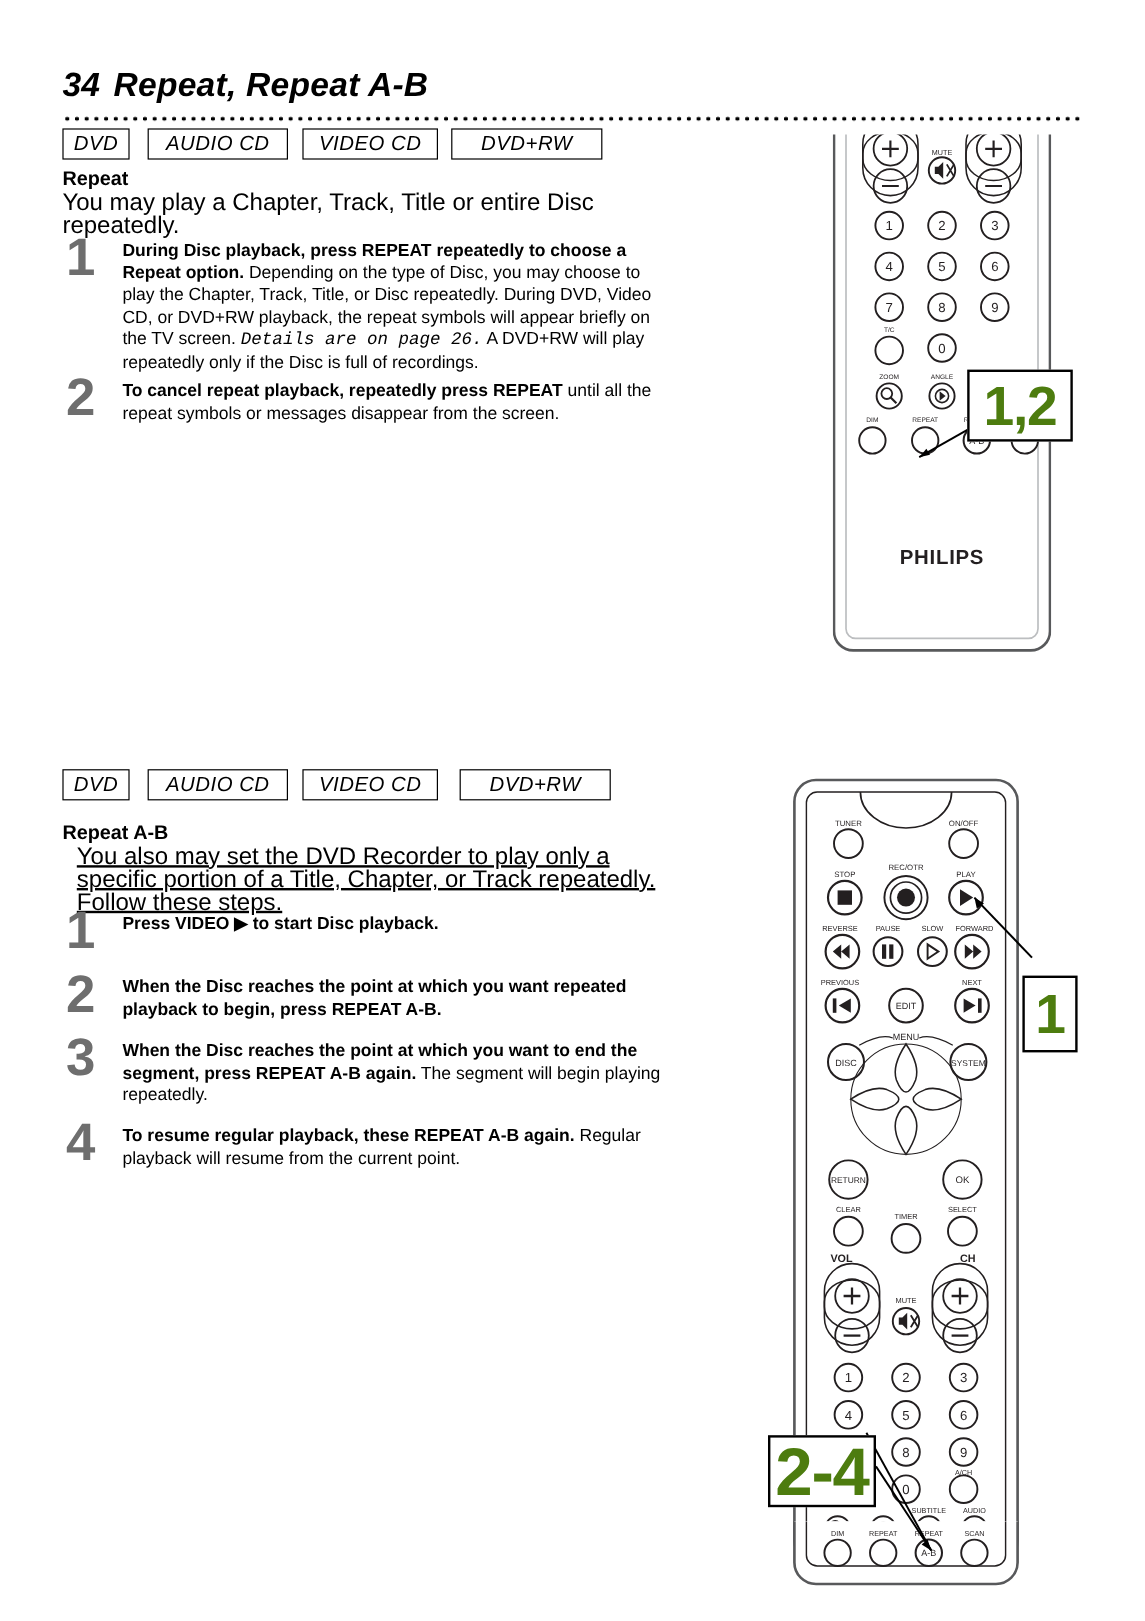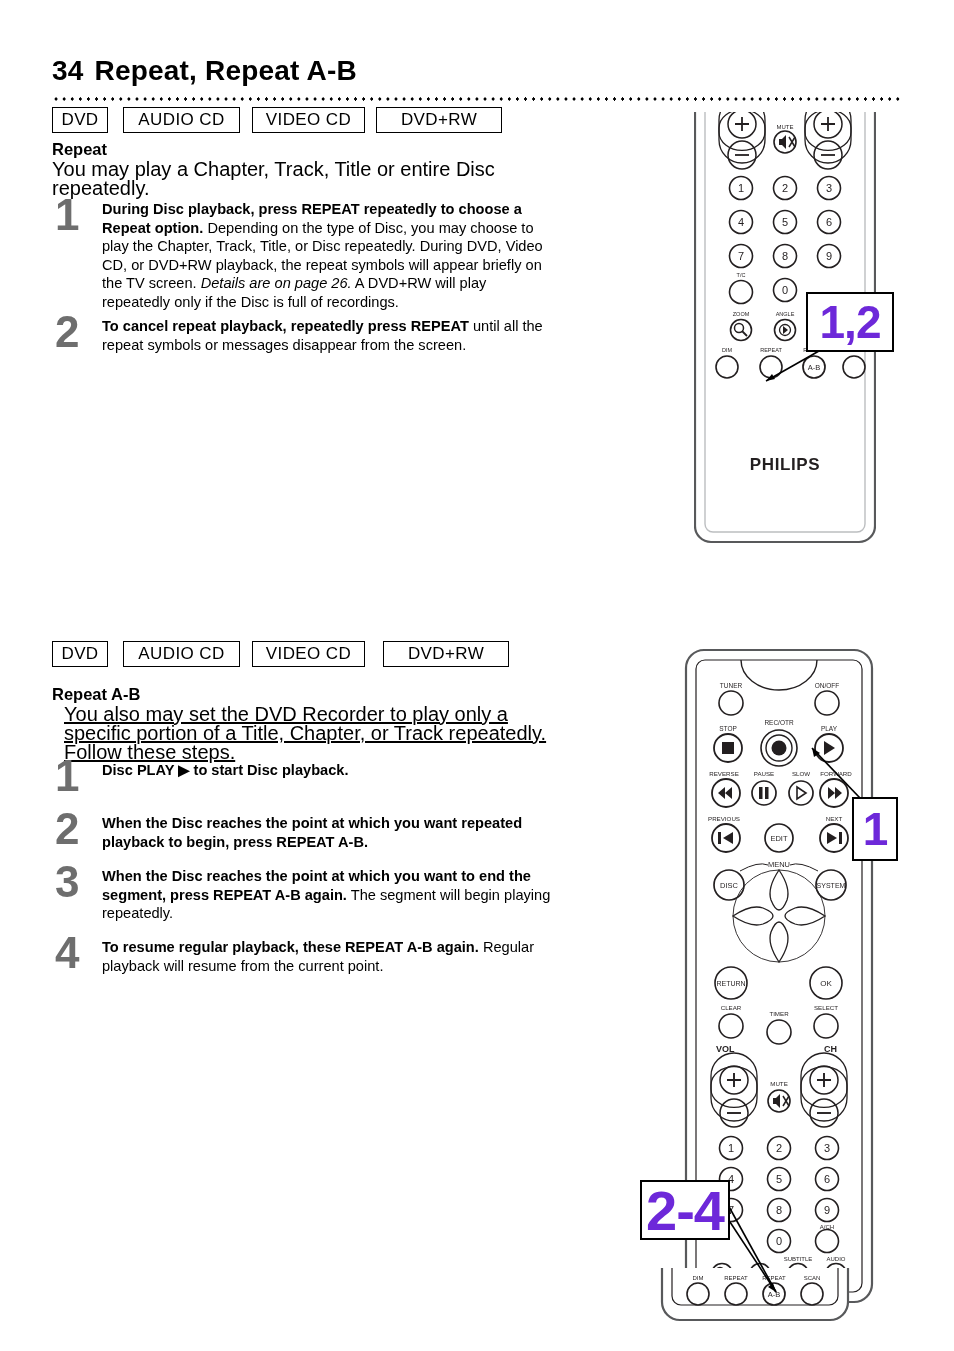--- a/index.html
+++ b/index.html
@@ -6,66 +6,67 @@
   body{
     width:954px;height:1351px;position:relative;
     font-family:"Liberation Sans", sans-serif;
     color:#000;overflow:hidden;
   }
   .page{position:absolute;inset:0;}
 
   
   .page-title{
     position:absolute;left:52px;top:55px;
-    font-size:28px;font-weight:bold;
+    font-size:28px;font-weight:bold;font-style:italic;
     letter-spacing:.2px;white-space:nowrap;
   }
   .page-title .num{margin-right:11px;}
 
   .dotrule{
     position:absolute;left:52px;top:97px;width:851px;height:4px;
     background-image:radial-gradient(circle, #000 1.55px, transparent 1.7px);
     background-size:8.1px 4px;background-repeat:repeat-x;
     background-position:0 center;
   }
 
   
   .media-row{position:absolute;height:26px;}
   .media-box{
     position:absolute;top:0;height:26px;border:1.6px solid #000;
     display:flex;align-items:center;justify-content:center;
     font-size:17px;letter-spacing:.4px;box-sizing:border-box;
     background:#fff;
+    font-style:italic;
   }
   #media-row-1{left:52px;top:107px;}
   #media-row-2{left:52px;top:641px;}
 
   
   .sect-head{position:absolute;font-size:16.5px;font-weight:bold;}
   .sect-sub{position:absolute;font-size:20px;line-height:19px;}
 
   
   .step{position:absolute;}
   .step-num{
     position:absolute;left:0;top:0;
     font-size:44px;font-weight:bold;color:#6e6e6e;
     line-height:38px;font-family:"Liberation Sans", sans-serif;
   }
   .step-body{
     position:absolute;left:47px;top:4px;
     font-size:14.6px;line-height:18.6px;width:455px;
   }
   .step-body b{font-weight:bold;}
-  .step-body i{font-style:italic;}
+  .step-body i{font-style:italic;font-family:Liberation Mono, monospace;}
 
   
   .callout{
     position:absolute;border:2px solid #000;background:#fff;
     display:flex;align-items:center;justify-content:center;
-    color:#6d28d9;font-weight:bold;z-index:40;letter-spacing:-1px;
+    color:#4d7c0f;font-weight:bold;z-index:40;letter-spacing:-1px;margin-top:16px;
   }
   #callout-1-2{left:806px;top:292px;width:84px;height:56px;font-size:46px;}
   #callout-1{left:852px;top:797px;width:42px;height:60px;font-size:46px;}
   #callout-2-4{left:640px;top:1180px;width:86px;height:56px;font-size:56px;}
 
   .leader{position:absolute;z-index:35;pointer-events:none;}
 
   
   .remote{position:absolute;z-index:10;}
   .remote svg{display:block;}
@@ -111,21 +112,21 @@
     <div class="media-box" style="left:200px;width:113px;">VIDEO CD</div>
     <div class="media-box" style="left:331px;width:126px;">DVD+RW</div>
   </div>
 
   <div class="sect-head" style="left:52px;top:685px;">Repeat A-B</div>
   <div class="sect-sub" style="left:64px;top:705px;width:500px;text-decoration:underline;">You also may set the DVD Recorder to play only a specific portion of a Title, Chapter, or Track repeatedly. Follow these steps.</div>
 
   <div class="step" style="left:55px;top:757px;width:510px;">
     <div class="step-num">1</div>
     <div class="step-body">
-      <b>Disc PLAY ▶ to start Disc playback.</b>
+      <b>Press VIDEO ▶ to start Disc playback.</b>
     </div>
   </div>
 
   <div class="step" style="left:55px;top:810px;width:510px;">
     <div class="step-num">2</div>
     <div class="step-body">
       <b>When the Disc reaches the point at which you want repeated playback to begin, press REPEAT A-B.</b>
     </div>
   </div>
 
@@ -258,21 +259,21 @@
       <text x="91" y="358" font-size="17" font-weight="bold" text-anchor="middle" font-family="Liberation Sans, sans-serif" fill="#231f20" letter-spacing="0.6">PHILIPS</text>
     </svg>
   </div>
 
   <div class="callout" id="callout-1-2">1,2</div>
   <svg class="leader" style="left:760px;top:345px;" width="70" height="40">
     <path d="M66 2 L6 36" stroke="#000" stroke-width="1.6" fill="none"></path>
     <path d="M6 36 l9 -2 l-3 -5 z" fill="#000"></path>
   </svg>
 
-  <div class="remote" id="remote-bottom" style="left:684px;top:648px;">
+  <div class="remote" id="remote-bottom" style="left:660px;top:648px;">
     <svg width="190" height="660" viewBox="0 0 190 660">
 
       <rect x="2" y="2" width="186" height="652" rx="18" ry="18" fill="#fff" stroke="#58595b" stroke-width="2.2"></rect>
       <rect x="12" y="12" width="166" height="632" rx="9" ry="9" fill="#fff" stroke="#231f20" stroke-width="1.2"></rect>
       <path d="M57 12 a38 30 0 0 0 76 0" fill="none" stroke="#231f20" stroke-width="1.4"></path>
 
       <text class="lbl" x="47" y="40" font-size="6.5" text-anchor="middle">TUNER</text>
       <text class="lbl" x="143" y="40" font-size="6.5" text-anchor="middle">ON/OFF</text>
       <circle cx="47" cy="55" r="12" fill="#fff" stroke="#231f20" stroke-width="1.6"></circle>
       <circle cx="143" cy="55" r="12" fill="#fff" stroke="#231f20" stroke-width="1.6"></circle>

